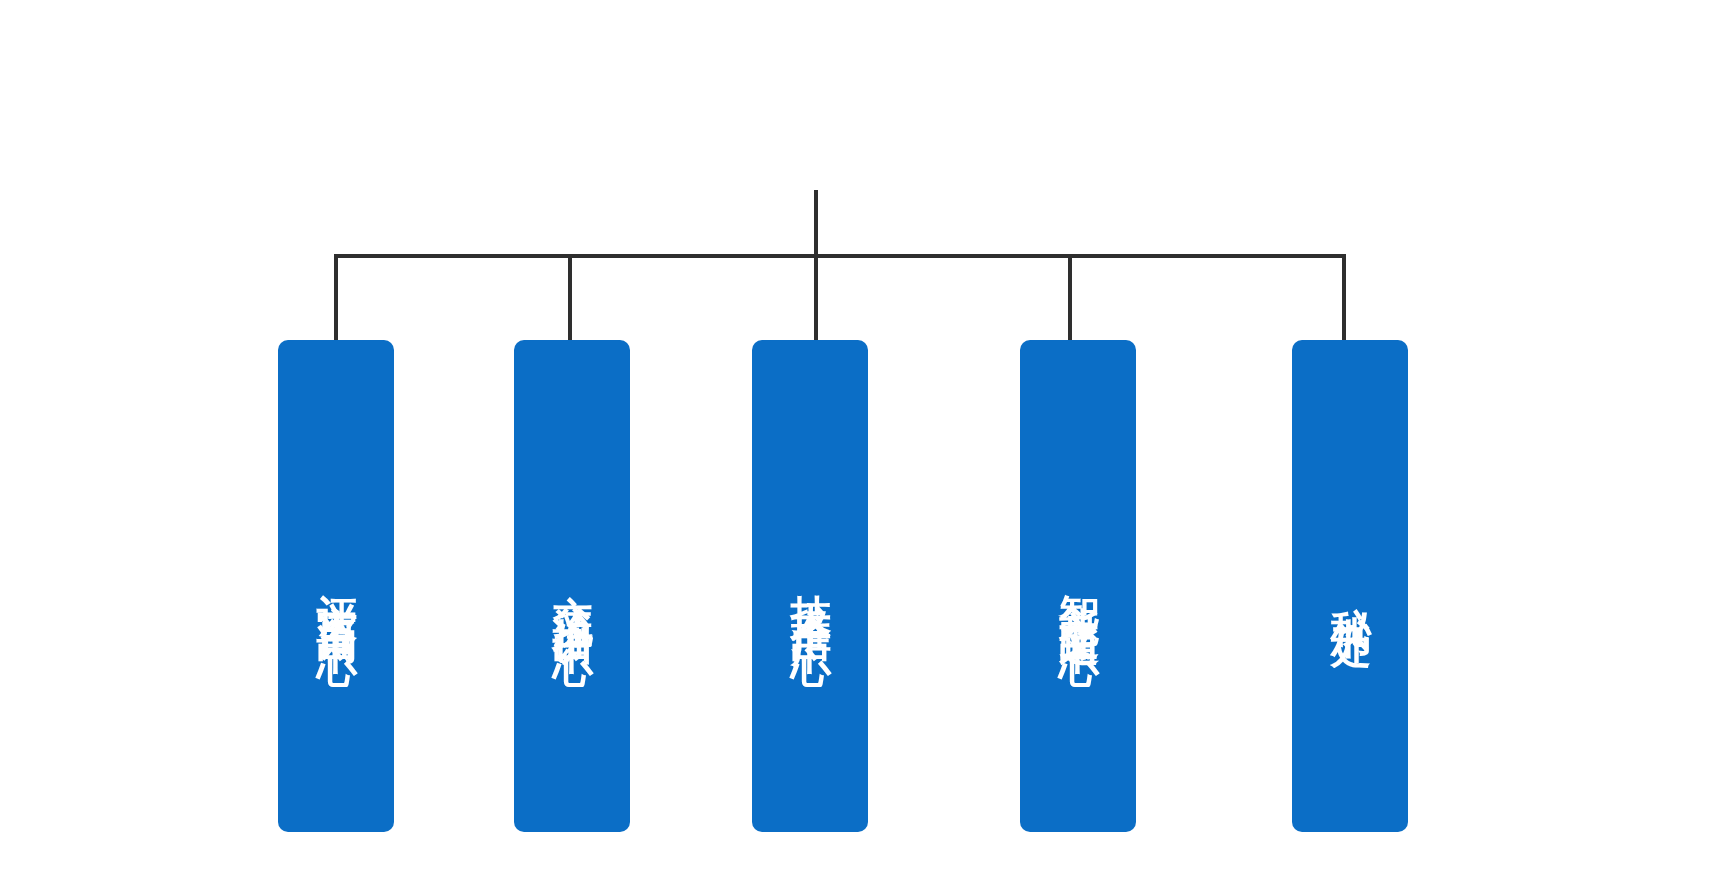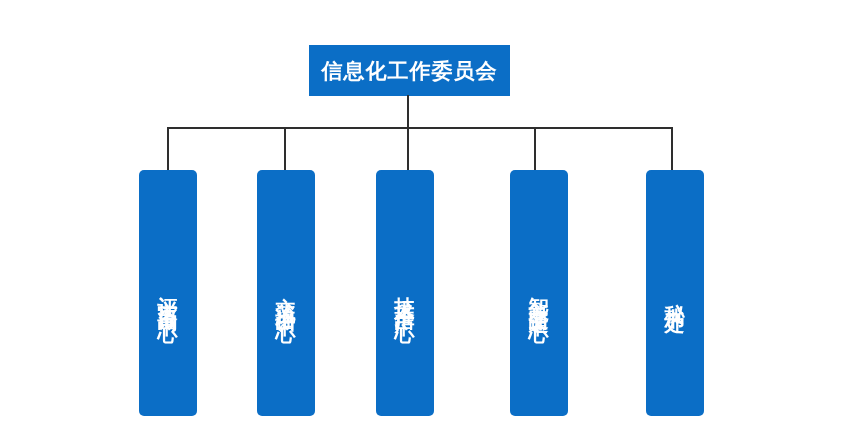--- a/index.html
+++ b/index.html
@@ -73,23 +73,20 @@
     white-space: nowrap;
     
     margin-bottom: -5px;
   }
 </style>
 </head>
 <body>
 
 <div class="canvas">
 
-  <div class="root-box">
-    <span>信息化工作委员会</span>
-  </div>
 
   <div class="line trunk"></div>
   <div class="line hbar"></div>
   <div class="line drop drop-1"></div>
   <div class="line drop drop-2"></div>
   <div class="line drop drop-3"></div>
   <div class="line drop drop-4"></div>
   <div class="line drop drop-5"></div>
 
   <div class="dept-box dept-1">

